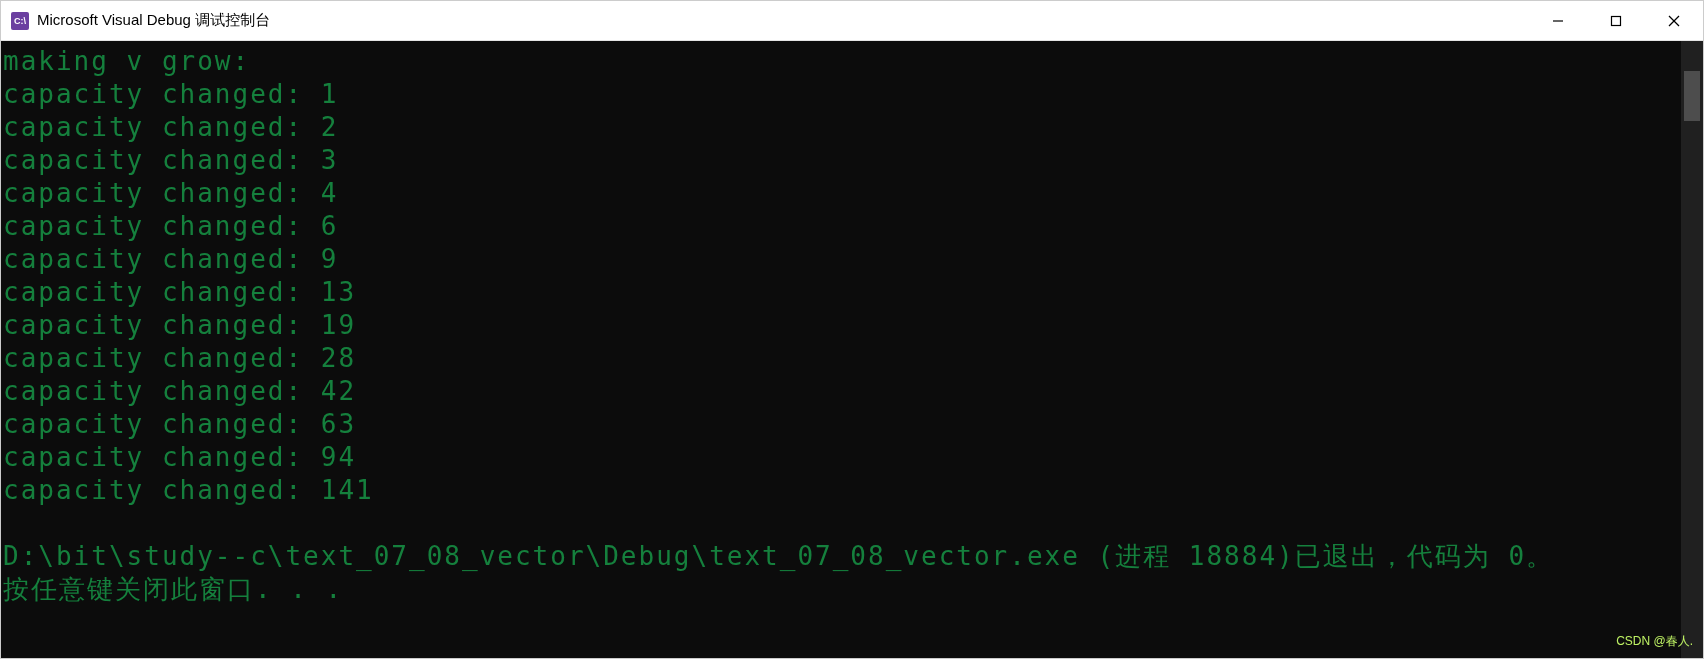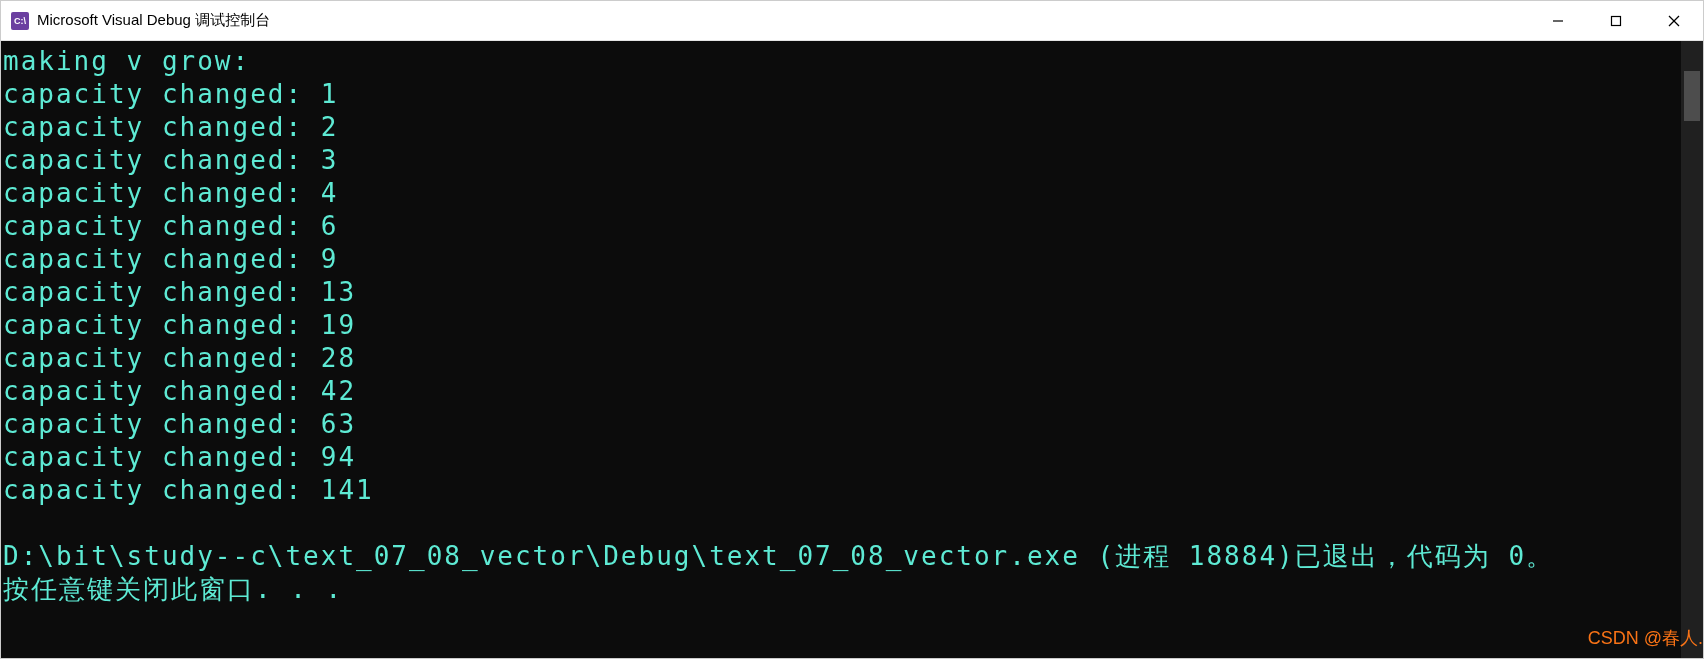--- a/index.html
+++ b/index.html
@@ -5,24 +5,24 @@
   * { margin: 0; padding: 0; box-sizing: border-box; }
   html, body { width: 1704px; height: 659px; font-family: "Segoe UI", sans-serif; background: #fff; overflow: hidden; }
   .window { width: 1704px; height: 659px; display: flex; flex-direction: column; border: 1px solid #ccc; background: #fff; }
   .titlebar { height: 40px; display: flex; align-items: center; background: #fff; border-bottom: 1px solid #e5e5e5; flex-shrink: 0; }
   .app-icon { width: 18px; height: 18px; background: #6b3fa0; margin-left: 10px; margin-right: 8px; border-radius: 2px; display: flex; align-items: center; justify-content: center; color: #fff; font-size: 9px; font-weight: bold; }
   .title-text { font-size: 15px; color: #000; flex: 1; }
   .win-controls { display: flex; height: 100%; }
   .win-btn { width: 58px; height: 100%; display: flex; align-items: center; justify-content: center; color: #000; cursor: pointer; }
   .win-btn svg { stroke: currentColor; fill: none; }
   .console-area { flex: 1; position: relative; background: #0c0c0c; overflow: hidden; }
-  .console-content { position: absolute; inset: 0 22px 0 0; padding: 4px 0 0 2px; font-family: "NSimSun","SimSun","Consolas",monospace; font-size: 26px; line-height: 33px; color: #5eead4; white-space: pre; letter-spacing: 2px; }
+  .console-content { position: absolute; inset: 0 22px 0 0; padding: 4px 0 0 2px; font-family: "NSimSun","SimSun","Consolas",monospace; font-size: 26px; line-height: 33px; color: #15803d; white-space: pre; letter-spacing: 2px; }
   .scrollbar { position: absolute; top: 0; right: 0; width: 22px; height: 100%; background: #202020; }
   .scroll-thumb { position: absolute; top: 30px; left: 3px; width: 16px; height: 50px; background: #4d4d4d; }
-  .watermark { position: absolute; bottom: 8px; right: 0; font-size: 18px; color: #f97316; }
+  .watermark { position: absolute; bottom: 8px; right: 10px; font-size: 12px; color: #bef264; }
 </style>
 </head>
 <body>
 
 <div class="window">
 
   <div class="titlebar">
     <div class="app-icon">C:\</div>
     <div class="title-text">Microsoft Visual Debug 调试控制台</div>
     <div class="win-controls">

